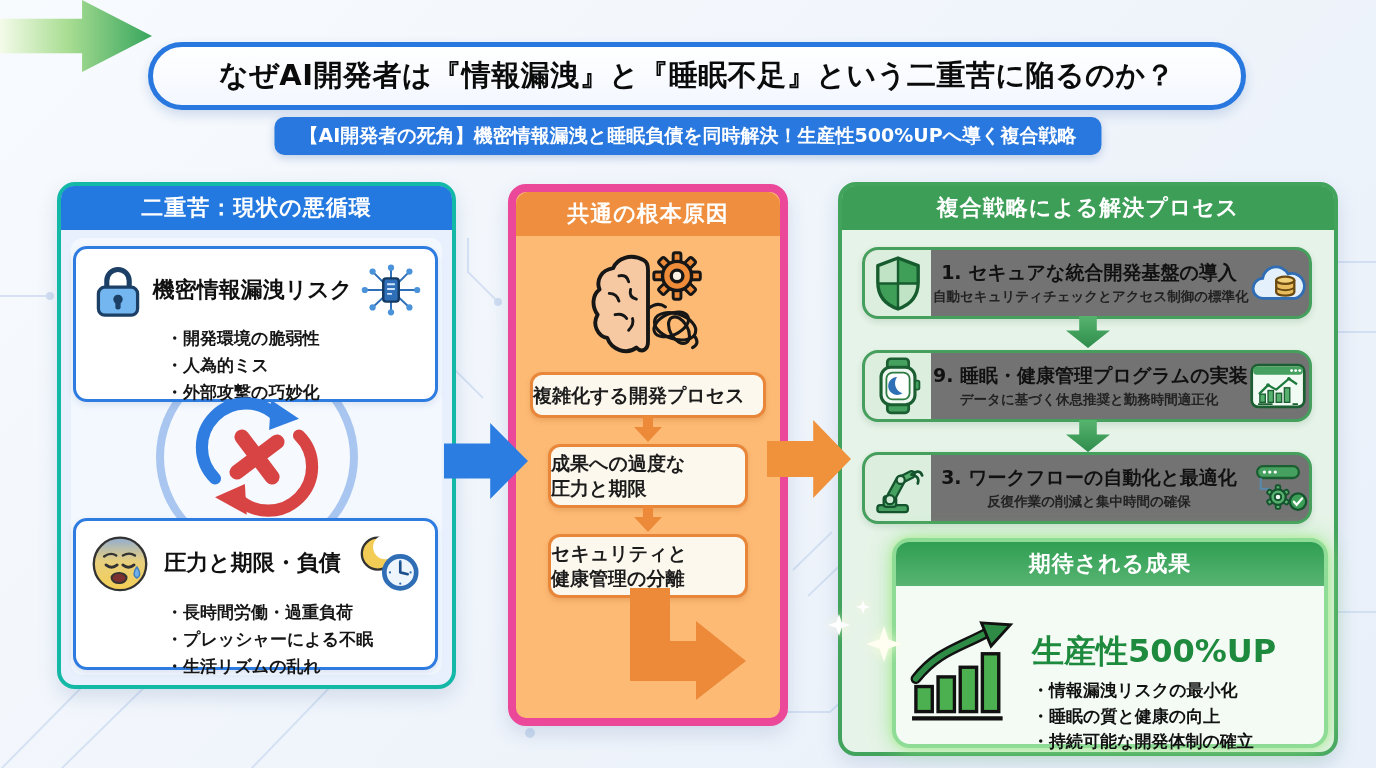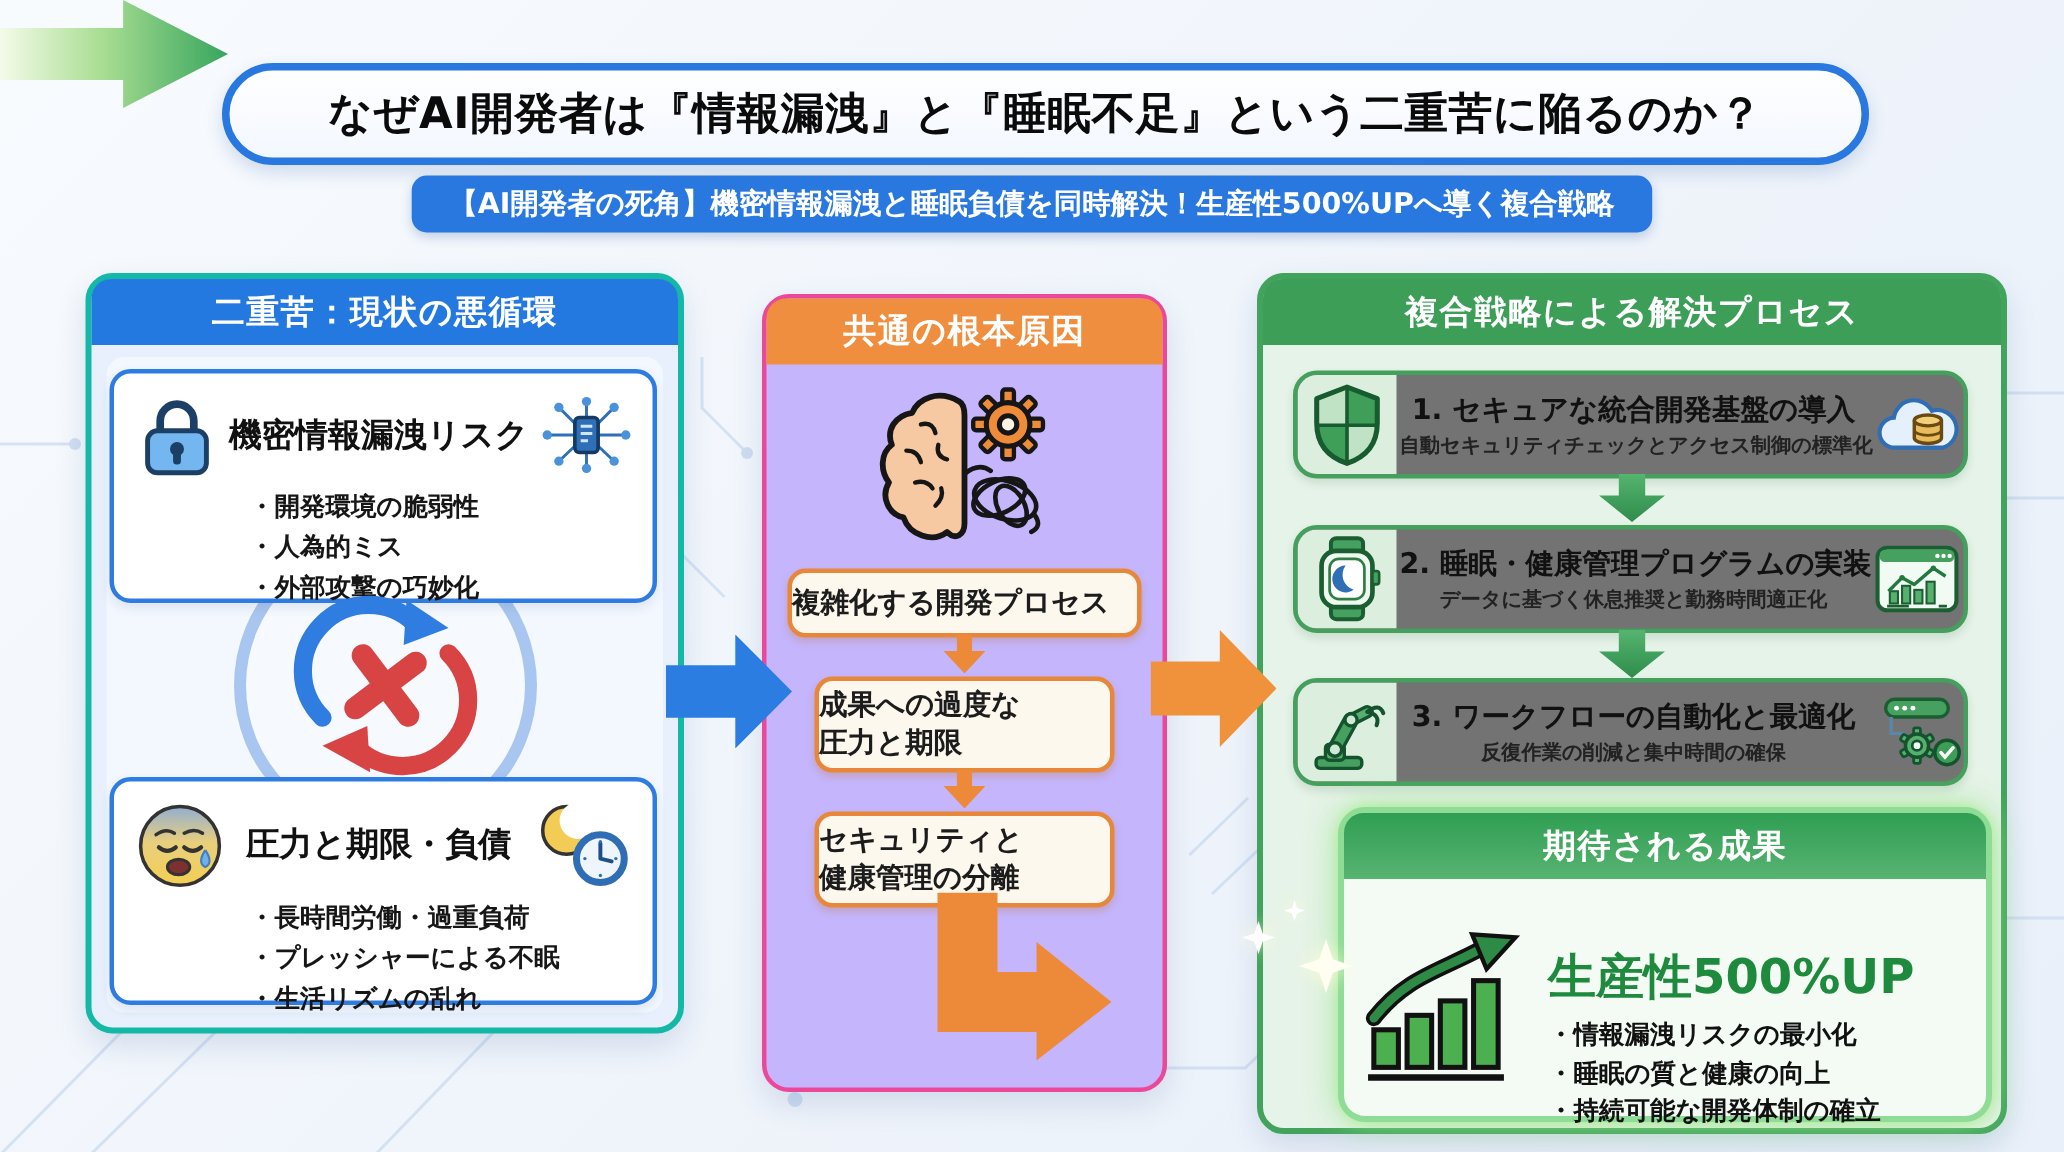--- a/index.html
+++ b/index.html
@@ -46,21 +46,21 @@
   .bcard-top{display:flex;align-items:center;padding:12px 12px 0 14px;}
   .bcard-title{flex:1;text-align:center;font-size:22px;font-weight:800;white-space:nowrap;}
   .bcard-bullets{margin:6px 0 0 90px;font-size:17px;font-weight:bold;line-height:1.6;color:#161616;}
   #cycle-ring{
     position:absolute;left:50%;top:271px;transform:translate(-50%,-50%);
     width:186px;height:186px;border-radius:50%;
     border:8px solid rgba(105,155,228,.55);background:#f6faff;z-index:1;
   }
   #cycle-icon{position:absolute;left:50%;top:271px;transform:translate(-50%,-50%);z-index:4;}
 
-  #middle-panel{left:508px;top:196px;width:264px;height:526px;background:#c4b5fd;border:3px solid #ec4899;}
+  #middle-panel{left:508px;top:184px;width:264px;height:526px;background:#fdba74;border:8px solid #ec4899;}
   #middle-panel .panel-header{background:#ef8e3e;}
   #brain-icon{position:absolute;left:50%;top:54px;transform:translateX(-50%);}
   .obox{
     position:absolute;left:50%;transform:translateX(-50%);
     background:#fdf8ee;border:3px solid #e8873a;border-radius:12px;
     display:flex;flex-direction:column;align-items:flex-start;justify-content:center;
     font-size:19px;font-weight:bold;color:#1c1c1c;text-align:center;line-height:1.3;
     box-shadow:0 3px 5px rgba(190,120,50,.28);white-space:nowrap;
   }
   #obox1{top:180px;width:230px;height:40px;}
@@ -318,21 +318,21 @@
       <svg width="50" height="58" viewBox="0 0 56 64">
         <rect x="16" y="1.5" width="24" height="13" rx="4" fill="#46a05f" stroke="#1b5e31" stroke-width="3"></rect>
         <rect x="16" y="49" width="24" height="13" rx="4" fill="#46a05f" stroke="#1b5e31" stroke-width="3"></rect>
         <rect x="9" y="11" width="38" height="42" rx="11" fill="#eef7f0" stroke="#1b5e31" stroke-width="3.5"></rect>
         <rect x="15" y="17" width="26" height="30" rx="7" fill="#ffffff" stroke="#2e7d43" stroke-width="2"></rect>
         <path d="M33,40 a10,10 0 1 1 -6,-18 a11.5,11.5 0 0 0 6,18" fill="#2e6fb5"></path>
         <rect x="47" y="26" width="5" height="10" rx="2" fill="#46a05f" stroke="#1b5e31" stroke-width="2"></rect>
       </svg>
     </div>
     <div class="step-text">
-      <div class="step-title">2. 睡眠・健康管理プログラムの実装</div>
+      <div class="step-title">9. 睡眠・健康管理プログラムの実装</div>
       <div class="step-sub">データに基づく休息推奨と勤務時間適正化</div>
     </div>
     <div class="step-righticon">
       <svg width="58" height="50" viewBox="0 0 64 54">
         <rect x="3" y="4" width="58" height="46" rx="7" fill="#f2faf4" stroke="#1b5e31" stroke-width="3"></rect>
         <rect x="4.5" y="5.5" width="55" height="9" rx="4" fill="#46a05f"></rect>
         <circle cx="47" cy="10" r="1.6" fill="#fff"></circle>
           <circle cx="51.5" cy="10" r="1.6" fill="#fff"></circle>
           <circle cx="56" cy="10" r="1.6" fill="#fff"></circle>
         <g fill="#57b06e" stroke="#1b5e31" stroke-width="1.5">

